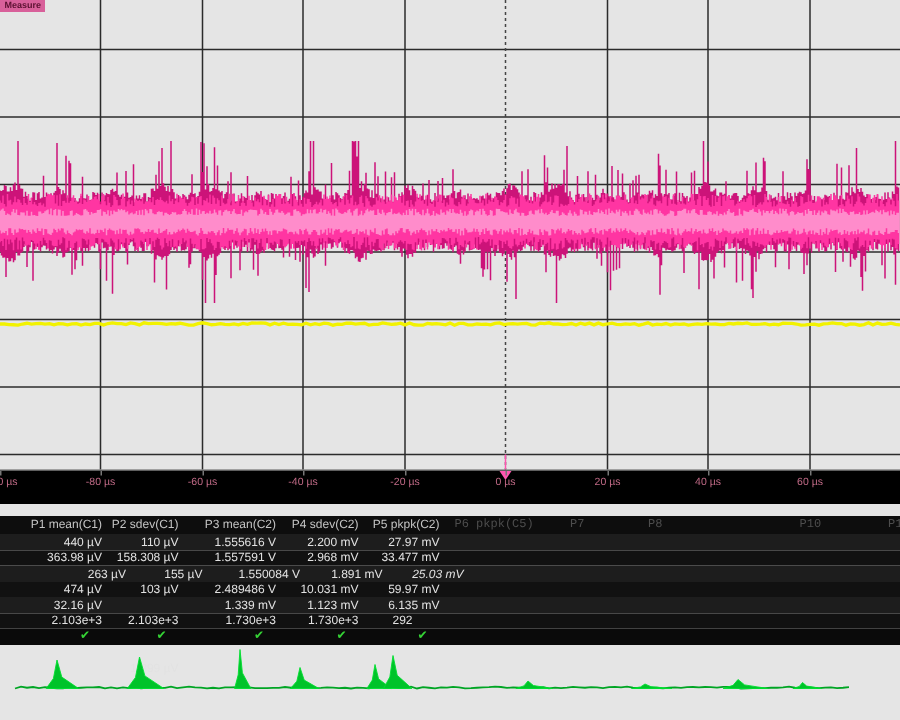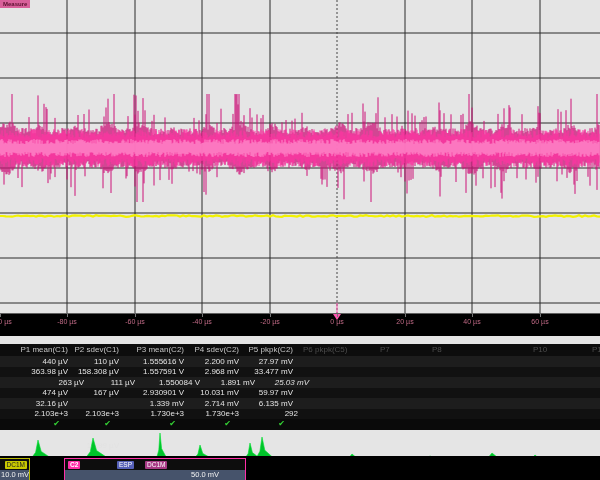--- a/index.html
+++ b/index.html
@@ -10,21 +10,21 @@
      color:#5a1030;font-size:6px;line-height:8px;font-weight:bold;z-index:5;}
   #axis-line{position:absolute;left:0;top:313px;width:600px;height:1px;background:#5f5f5f;}
   #axis-strip{position:absolute;left:0;top:314px;width:600px;height:22px;background:#000;}
   .axis-label{position:absolute;top:4px;transform:translateX(-50%);font-size:7px;color:#c06a86;white-space:nowrap;}
   .axis-tick{position:absolute;top:0;width:1px;height:3px;background:#777;}
   #trigger-marker{position:absolute;top:0;width:0;height:0;margin-left:-4px;
      border-left:4px solid transparent;border-right:4px solid transparent;border-top:6px solid #ff55b0;}
   #measure-table{position:absolute;left:0;top:344px;width:600px;height:86px;}
   #mt-header{position:absolute;left:0;top:0;width:600px;height:12px;background:#0d0d0d;}
   .mt-h{position:absolute;top:1px;font-size:8px;color:#c4c4c4;white-space:nowrap;}
-  .mt-h-inactive{position:absolute;top:1px;font-size:8px;color:#4d4d4d;white-space:nowrap;}
+  .mt-h-inactive{position:absolute;top:1px;font-size:8px;color:#4d4d4d;white-space:nowrap;font-family:Liberation Mono, monospace;}
   .mt-row{position:absolute;left:0;width:600px;height:10.5px;}
   .mt-cell{position:absolute;top:0.5px;font-size:8px;color:#e2e2e2;white-space:nowrap;}
   #mt-checks{position:absolute;left:0;top:75px;width:600px;height:11px;background:#0a0a0a;}
   .mt-check{position:absolute;top:0;font-size:8px;color:#35d435;}
   #green-svg{position:absolute;left:0;top:428px;width:600px;height:34px;}
   #channel-bar{position:absolute;left:0;top:456px;width:600px;height:24px;background:#000;}
   .desc-box{position:absolute;top:2px;height:21px;background:#0d0d0d;overflow:hidden;}
   #c1-box{left:-90px;width:118px;border:1px solid #b8b800;}
   #c2-box{left:64px;width:180px;border:1px solid #ff2fa8;}
   .desc-top{position:absolute;left:0;top:0;width:100%;height:10px;}
@@ -115,45 +115,45 @@
         </div>
         <div class="mt-row" style="top: 22.5px; background: rgb(17, 17, 17);">
           <span class="mt-cell" style="right: 532px;">363.98 µV</span>
           <span class="mt-cell" style="right: 481px;">158.308 µV</span>
           <span class="mt-cell" style="right: 416px;">1.557591 V</span>
           <span class="mt-cell" style="right: 361px;">2.968 mV</span>
           <span class="mt-cell" style="right: 307px;">33.477 mV</span>
         </div>
         <div class="mt-row" style="top: 33px; background: rgb(29, 29, 29); padding-left: 16px;">
           <span class="mt-cell" style="right: 532px;">263 µV</span>
-          <span class="mt-cell" style="right: 481px;">111 µV</span>
+          <span class="mt-cell" style="right: 481px;">155 µV</span>
           <span class="mt-cell" style="right: 416px;">1.550084 V</span>
           <span class="mt-cell" style="right: 361px;">1.891 mV</span>
           <span class="mt-cell" style="right: 307px; font-style: italic;">25.03 mV</span>
         </div>
         <div class="mt-row" style="top: 43.5px; background: rgb(17, 17, 17);">
           <span class="mt-cell" style="right: 532px;">474 µV</span>
-          <span class="mt-cell" style="right: 481px;">167 µV</span>
-          <span class="mt-cell" style="right: 416px;">2.930901 V</span>
+          <span class="mt-cell" style="right: 481px;">103 µV</span>
+          <span class="mt-cell" style="right: 416px;">2.489486 V</span>
           <span class="mt-cell" style="right: 361px;">10.031 mV</span>
           <span class="mt-cell" style="right: 307px;">59.97 mV</span>
         </div>
         <div class="mt-row" style="top: 54px; background: rgb(29, 29, 29);">
           <span class="mt-cell" style="right: 532px;">32.16 µV</span>
           <span class="mt-cell" style="right: 481px; margin-top: 42px;">1.399 µV</span>
           <span class="mt-cell" style="right: 416px;">1.339 mV</span>
-          <span class="mt-cell" style="right: 361px;">2.714 mV</span>
+          <span class="mt-cell" style="right: 361px;">1.123 mV</span>
           <span class="mt-cell" style="right: 307px;">6.135 mV</span>
         </div>
         <div class="mt-row" style="top: 64.5px; background: rgb(17, 17, 17);">
           <span class="mt-cell" style="right: 532px;">2.103e+3</span>
           <span class="mt-cell" style="right: 481px;">2.103e+3</span>
           <span class="mt-cell" style="right: 416px;">1.730e+3</span>
           <span class="mt-cell" style="right: 361px;">1.730e+3</span>
-          <span class="mt-cell" style="right: 302px;">292</span>
+          <span class="mt-cell" style="right: 325px;">292</span>
         </div>
       </div>
     <div id="mt-checks">
         <span class="mt-check" style="right: 540px;">✔</span>
         <span class="mt-check" style="right: 489px;">✔</span>
         <span class="mt-check" style="right: 424px;">✔</span>
         <span class="mt-check" style="right: 369px;">✔</span>
         <span class="mt-check" style="right: 315px;">✔</span>
       </div>
   </div>
@@ -165,33 +165,14 @@
       <path d="M156.4 31 L158.8 21.9 L160 5 L161.6 20.6 L167.2 31 Z" fill="#00c32a" stroke="#00e030" stroke-width="0.6"></path>
       <path d="M193.7 31 L197.9 26.1 L200 17 L202.8 25.4 L212.6 31 Z" fill="#00c32a" stroke="#00e030" stroke-width="0.6"></path>
       <path d="M244.6 31 L248.2 25.4 L250 15 L252.4 24.6 L260.8 31 Z" fill="#00c32a" stroke="#00e030" stroke-width="0.6"></path>
       <path d="M255.7 31 L259.9 23.3 L262 9 L264.8 22.2 L274.6 31 Z" fill="#00c32a" stroke="#00e030" stroke-width="0.6"></path>
       <path d="M343.9 31 L349.3 29.25 L352 26 L355.6 29 L368.2 31 Z" fill="#00c32a" stroke="#00e030" stroke-width="0.6"></path>
       <path d="M421 31 L427 29.95 L430 28 L434 29.8 L448 31 Z" fill="#00c32a" stroke="#00e030" stroke-width="0.6"></path>
       <path d="M482.1 31 L488.7 28.9 L492 25 L496.4 28.6 L511.8 31 Z" fill="#00c32a" stroke="#00e030" stroke-width="0.6"></path>
       <path d="M528.7 31 L532.9 29.6 L535 27 L537.8 29.4 L547.6 31 Z" fill="#00c32a" stroke="#00e030" stroke-width="0.6"></path>
     </svg>
 
-  <div id="channel-bar">
-
-    <div id="c1-box" class="desc-box">
-      <div class="desc-top">
-        <span id="c1-coupling" class="badge">DC1M</span>
-      </div>
-      <div class="desc-val" style="padding-right:4px;">10.0 mV</div>
-    </div>
-
-    <div id="c2-box" class="desc-box">
-      <div class="desc-top">
-        <span id="c2-name" class="badge">C2</span>
-        <span id="c2-badge" class="badge">ESP</span>
-        <span id="c2-coupling" class="badge">DC1M</span>
-      </div>
-      <div class="desc-val" style="padding-right:26px;box-sizing:border-box;">50.0 mV</div>
-    </div>
-
-  </div>
 
 </div>
 
 </body></html>

